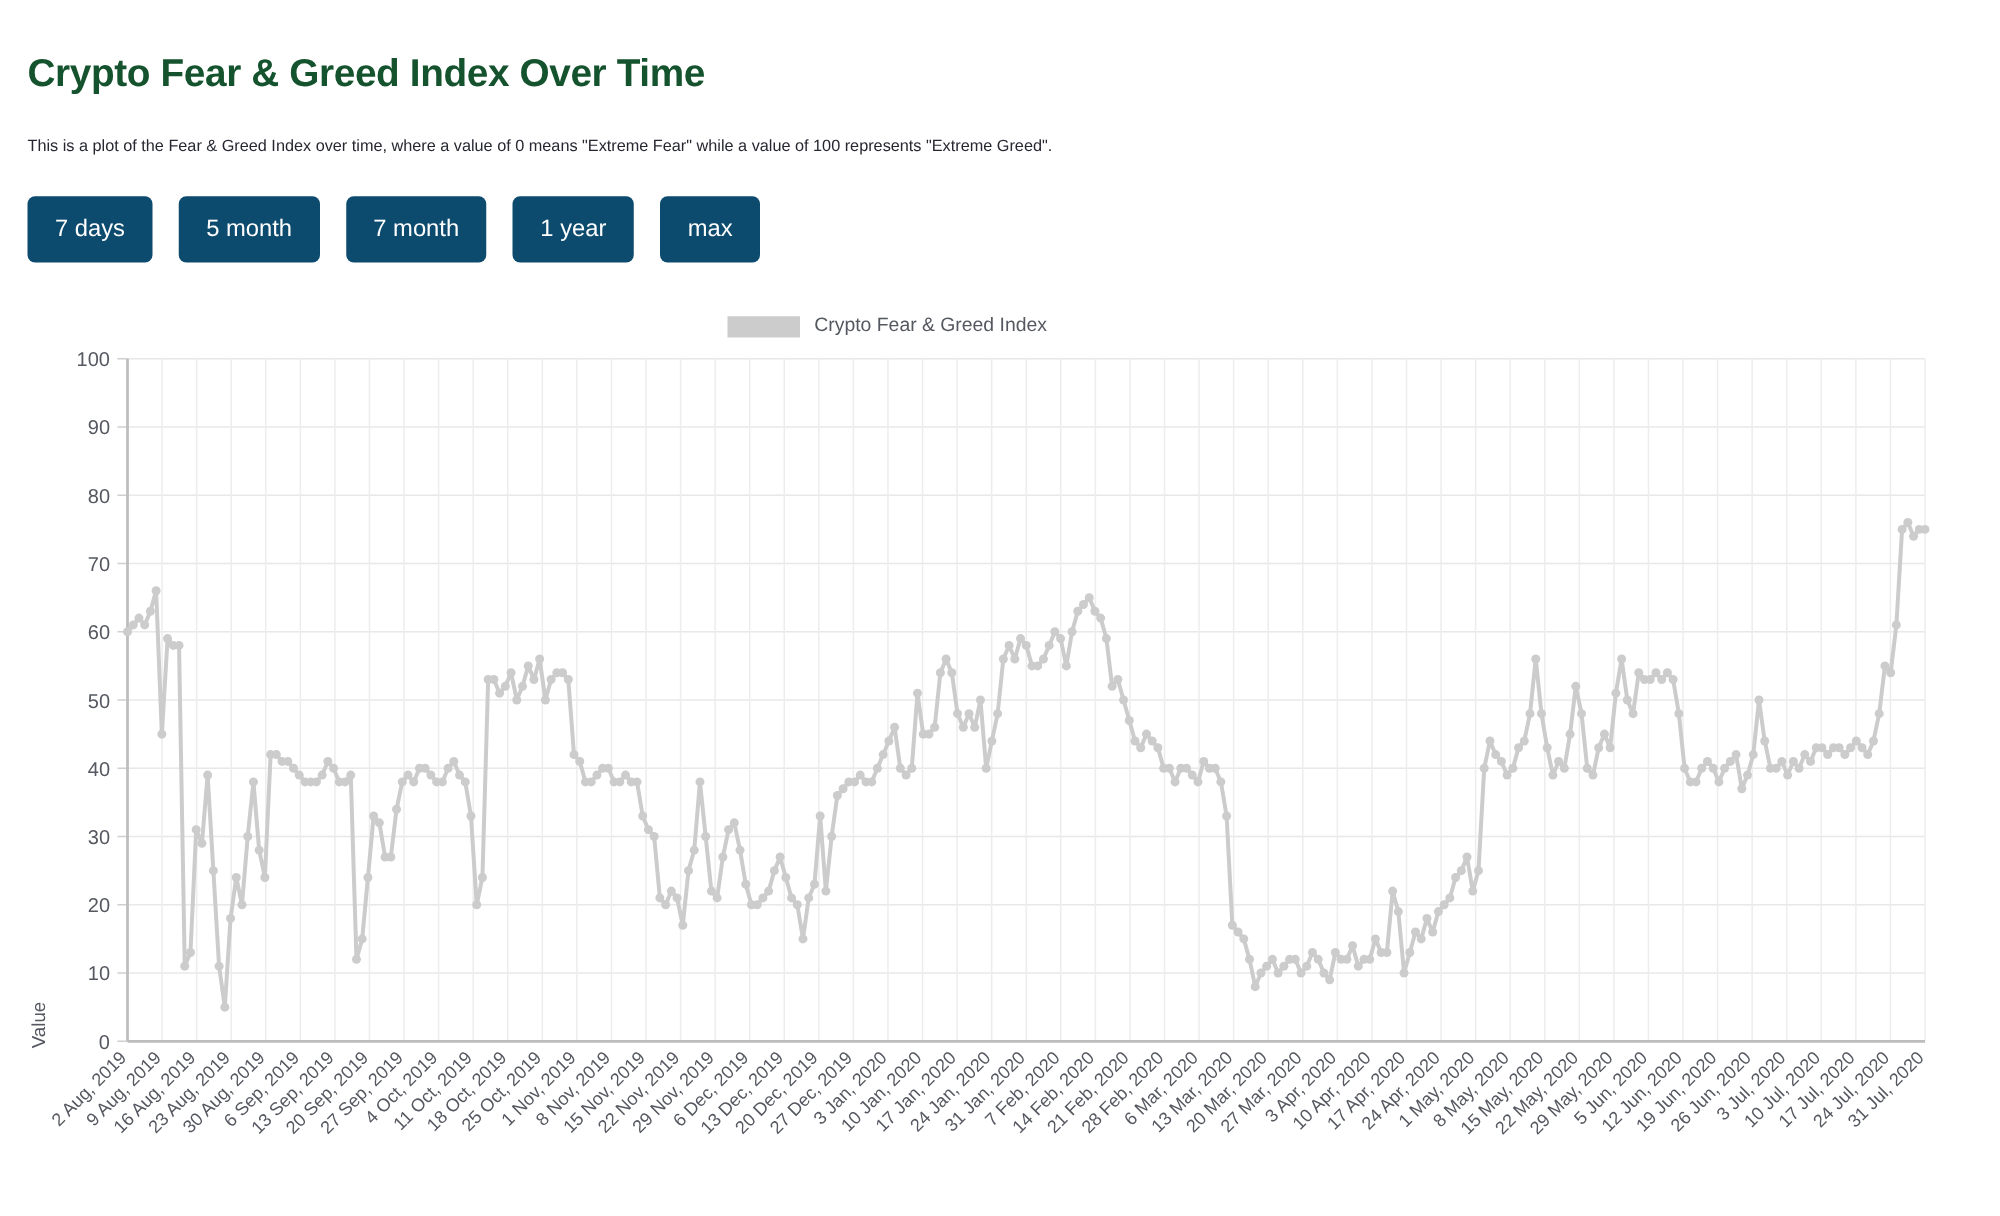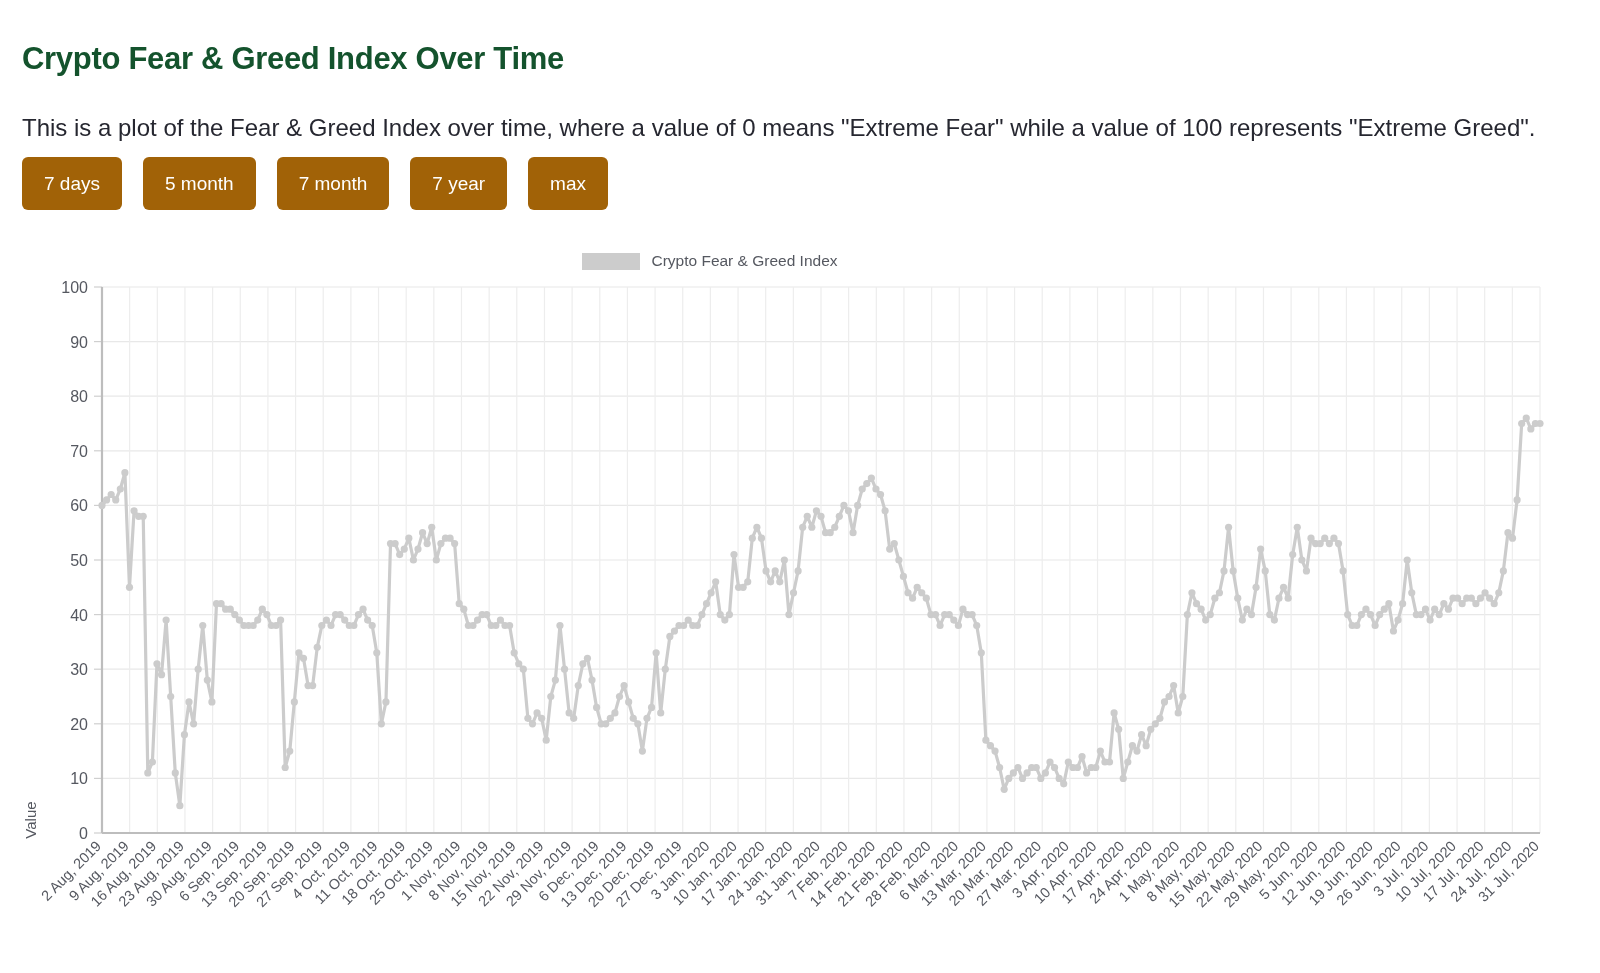--- a/index.html
+++ b/index.html
@@ -29,35 +29,35 @@
     font-weight: 700;
     letter-spacing: -0.3px;
     color: #14532d;
     line-height: 40px;
     white-space: nowrap;
   }
   .page-subtitle {
     position: absolute;
     left: 22px;
     top: 90px;
-    font-size: 24px;
+    font-size: 13px;
     font-weight: 400;
     color: #262730;
     line-height: 28px;
     white-space: nowrap;
   }
   .range-buttons {
     position: absolute;
     left: 22px;
     top: 157px;
     display: flex;
     gap: 21px;
   }
   .range-btn {
-    background: #a16207;
+    background: #0c4a6e;
     color: #ffffff;
     border: none;
     border-radius: 6px;
     height: 53px;
     padding: 0 22px;
     font-family: "Liberation Sans", sans-serif;
     font-size: 19px;
     line-height: 53px;
     cursor: pointer;
     white-space: nowrap;
@@ -117,21 +117,21 @@
 <div class="page">
 
   <h1 class="page-title">Crypto Fear &amp; Greed Index Over Time</h1>
 
   <p class="page-subtitle">This is a plot of the Fear &amp; Greed Index over time, where a value of 0 means "Extreme Fear" while a value of 100 represents "Extreme Greed".</p>
 
   <div class="range-buttons">
     <button class="range-btn">7 days</button>
     <button class="range-btn">5 month</button>
     <button class="range-btn">7 month</button>
-    <button class="range-btn">7 year</button>
+    <button class="range-btn">1 year</button>
     <button class="range-btn">max</button>
   </div>
 
   <div class="chart-wrap">
 
     <div class="legend">
       <span class="legend-swatch"></span>
       <span class="legend-label">Crypto Fear &amp; Greed Index</span>
     </div>
 

